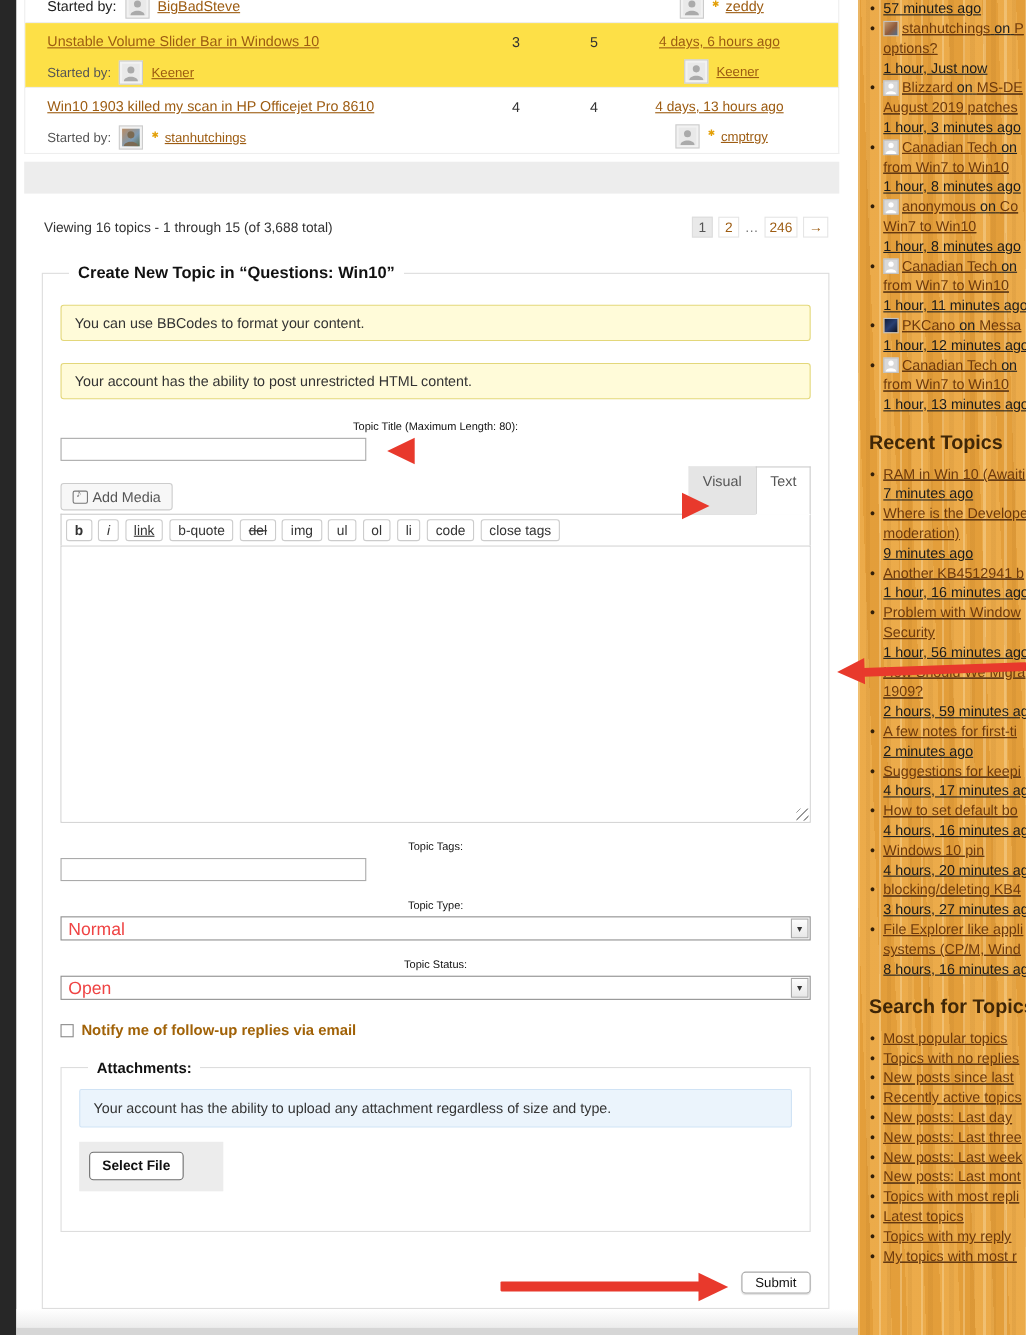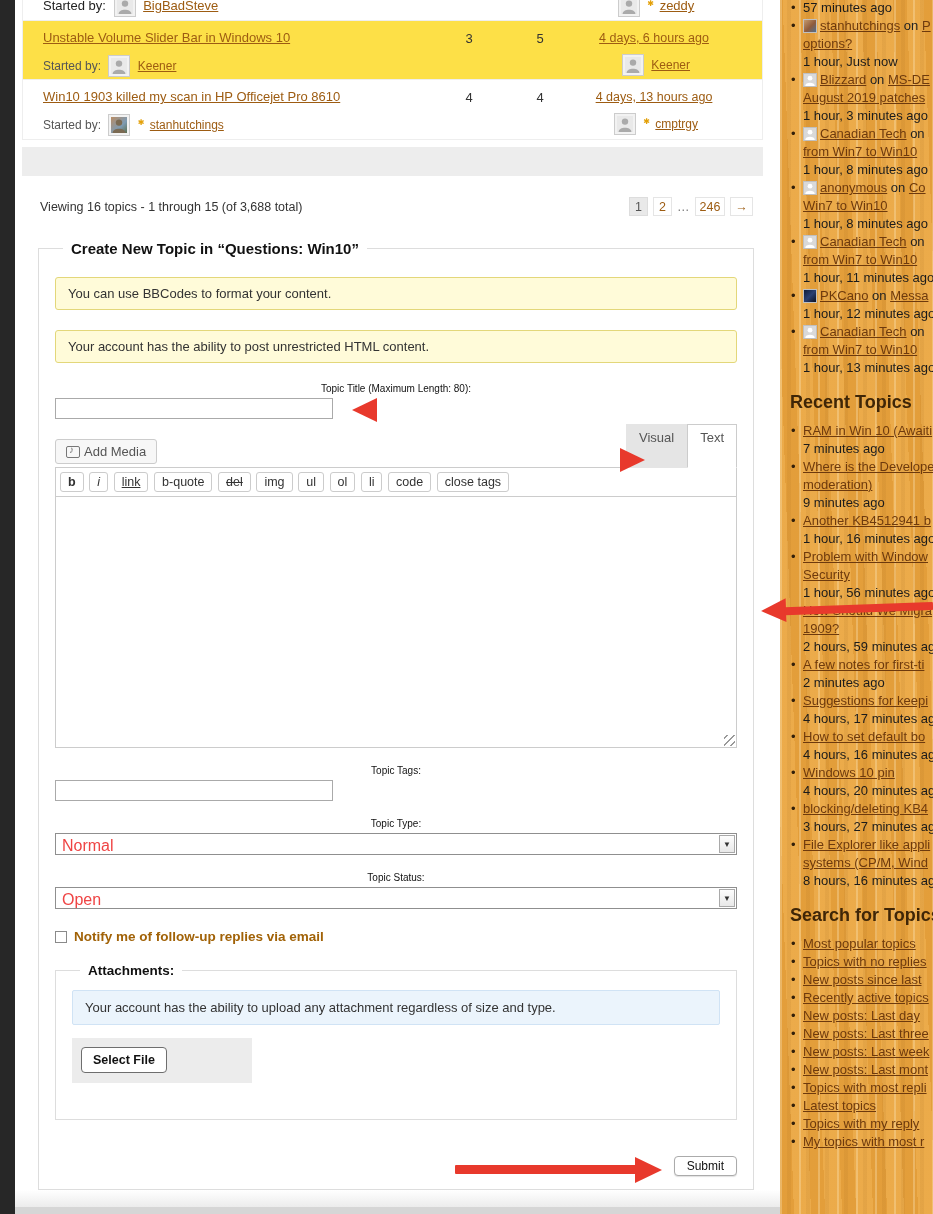--- a/index.html
+++ b/index.html
@@ -80,40 +80,40 @@
                         background:linear-gradient(#fdfdfd,#e8e8e8); display:flex; align-items:center; justify-content:center;
                         font-size:8px; color:#333; cursor:pointer; }
 
   .notify-row { margin-top:20px; display:flex; align-items:center; }
   .checkbox { width:12px; height:12px; border:1px solid #8a8a8a; background:#fff; margin-right:7px; display:inline-block; }
   .notify-label { font-weight:bold; font-size:13.5px; color:#a16207; }
 
   fieldset.attachments { margin-top:19px; border:1px solid #ddd; padding:12px 16px 16px; height:157px; }
   fieldset.attachments > legend { margin-left:8px; padding:0 8px; font-size:13.5px; font-weight:bold; color:#111; }
   .blue-notice { border:1px solid #D0E3F5; background:#EBF4FC; border-radius:2px; padding:9px 12px; font-size:13px; color:#333; }
-  .upload-zone { margin-top:13px; width:180px; height:45px; background:#ececec; padding:9px; }
+  .upload-zone { margin-top:13px; width:131px; height:45px; background:#ececec; padding:9px; }
   .select-file-btn { border:1px solid #6e6e6e; border-radius:4px; background:#fff; font-weight:bold; font-size:12.5px;
                      color:#111; padding:5px 11px; cursor:pointer; }
 
   .submit-btn { position:absolute; right:16px; bottom:13px; border:1px solid #ababab; border-radius:4px; background:#fff;
                 box-shadow:0 1px 1px rgba(0,0,0,.12); font-size:12px; color:#111; padding:2px 12px; cursor:pointer; }
 
   .bottom-strip { position:absolute; left:0; top:1207px; width:765px; height:7px; background:#d6d6d6; }
   .fade-strip { position:absolute; left:0; top:1190px; width:765px; height:17px; background:linear-gradient(#fff,#ececec); }
 
   
   .arrow { position:absolute; z-index:50; }
   .shaft { position:absolute; background:#E8392C; border-radius:1px; }
   .head { position:absolute; width:0; height:0; }
   .head.left  { border-top:12px solid transparent; border-bottom:12px solid transparent; border-right:25px solid #E8392C; }
   .head.right { border-top:12px solid transparent; border-bottom:12px solid transparent; border-left:25px solid #E8392C; }
 
   
   .sb-list { list-style:none; }
-  .sb-list li { position:relative; padding-left:13px; }
+  .sb-list li { position:relative; padding-left:13px;text-decoration:underline; }
   .sb-list li::before { content:"•"; position:absolute; left:1px; top:0; color:#33200a; }
   .sb-link { color:#6E3A0D; }
   .sb-time { color:#1b1b1b; white-space:nowrap; }
   .sb-line { white-space:nowrap; }
   .sb-head { font-size:18px; font-weight:bold; color:#3F2607; margin:16px 0 11px; white-space:nowrap; }
   .sb-av { display:inline-block; width:14px; height:14px; background:#d9d9d9; border:1px solid #c0c0c0; vertical-align:-3px; margin-right:3px; }
   .sb-av svg { display:block; width:12px; height:12px; }
   .sb-av.photo { background:linear-gradient(135deg,#c59a6d,#8f5b3c 55%,#4f6f8e); }
   .sb-av.dark { background:linear-gradient(135deg,#101c38,#2a3f72 50%,#0c1020); }
   .replies-list { margin-top:-3px; }

